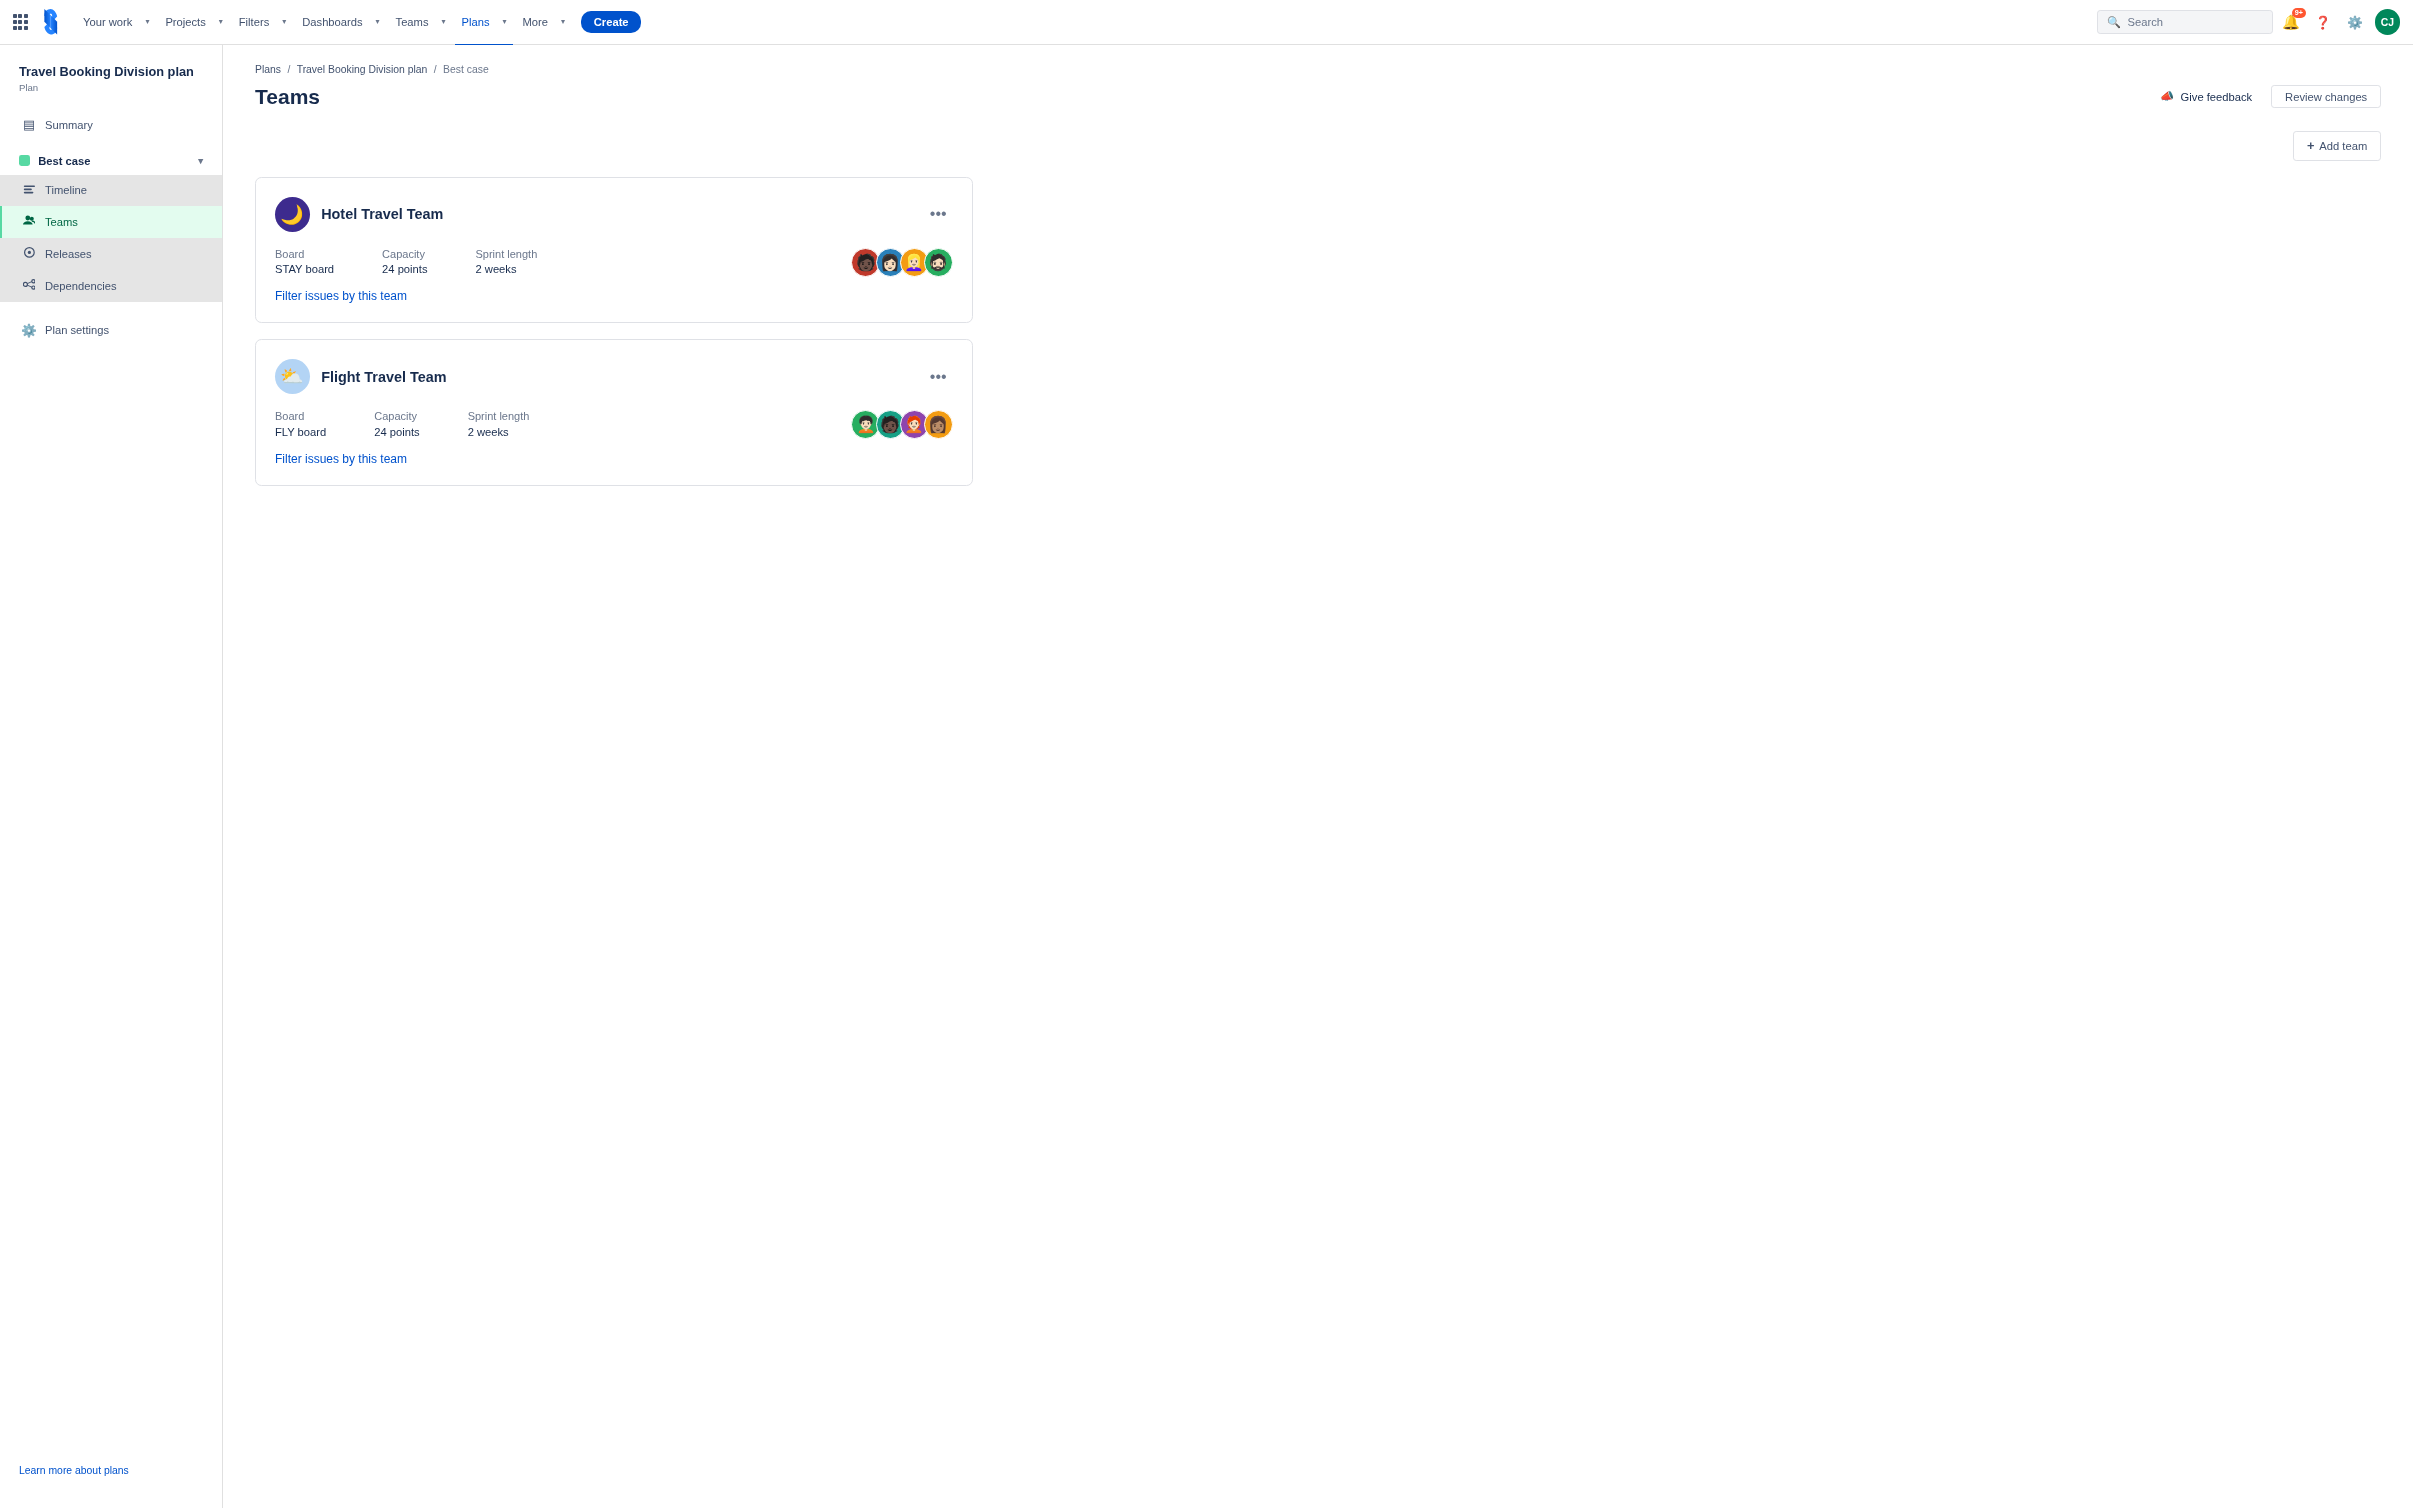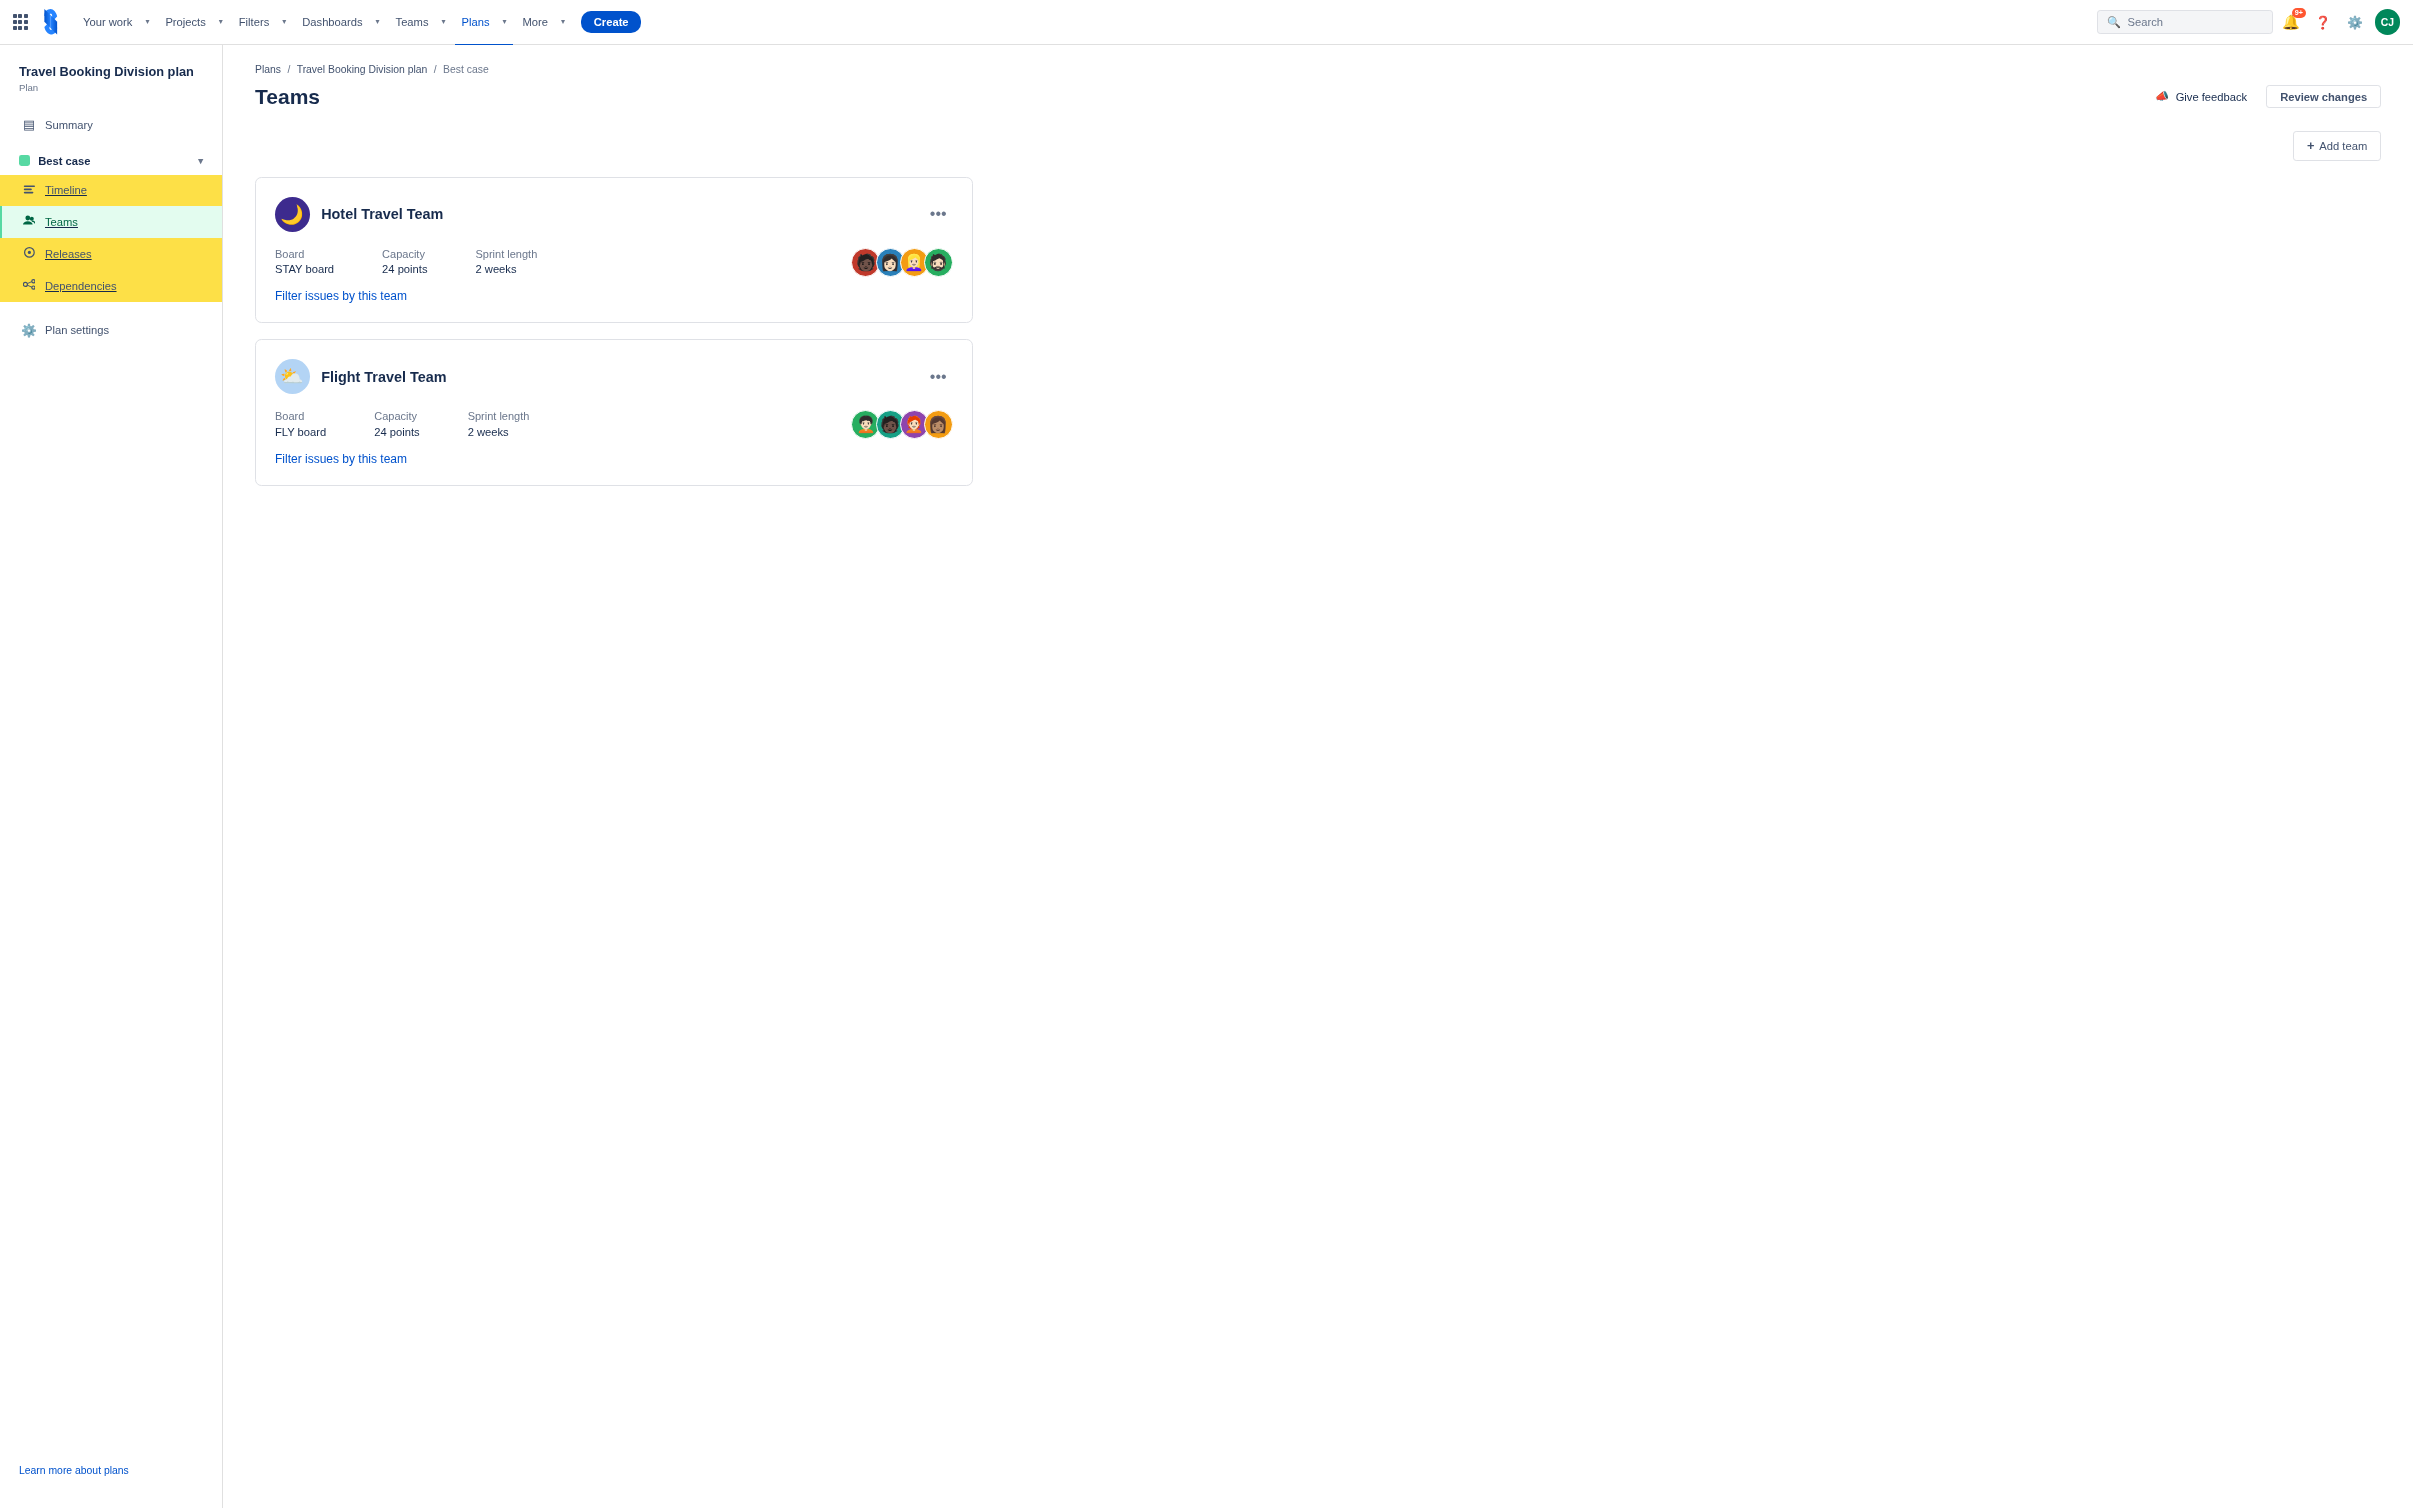--- a/index.html
+++ b/index.html
@@ -81,21 +81,21 @@
     .sidebar-item .item-icon { font-size: 12.8px; width: 16px; text-align: center; }
     .sidebar-section {
       margin-top: 6.4px;
     }
     .sidebar-section-header {
       display: flex; align-items: center; justify-content: space-between;
       padding: 8px 19px; cursor: pointer; color: #172b4d; font-size: 11.2px; font-weight: 600;
     }
     .section-left { display: flex; align-items: center; gap: 8px; }
     .green-dot { width: 11.2px; height: 11.2px; background: #57d9a3; border-radius: 2.4px; }
-    .sub-items { background: #fde047; text-decoration: underline; }
+    .sub-items { background: #e5e5e5; }
     .sidebar-footer { margin-top: auto; padding: 12.8px 19px; }
     .sidebar-footer a { color: #0052cc; font-size: 10.4px; text-decoration: none; }
 
     
     .main { flex: 1; overflow-y: auto; background: #fff; }
     .main-content { padding: 19px 32px; }
 
     
     .breadcrumb {
       display: flex; align-items: center; gap: 6.4px;
@@ -113,21 +113,21 @@
     .page-title { font-size: 21px; font-weight: 700; color: #172b4d; }
     .header-actions { display: flex; align-items: center; gap: 9.6px; }
     .give-feedback-btn {
       display: flex; align-items: center; gap: 6.4px;
       background: none; border: none; cursor: pointer;
       color: #172b4d; font-size: 11.2px; padding: 4.8px 9.6px;
       border-radius: 3.2px;
     }
     .review-changes-btn {
       background: none; border: 0.8px solid #dfe1e6; border-radius: 3.2px;
-      padding: 4.8px 12.8px; font-size: 11.2px; color: #42526e; cursor: pointer; font-weight: bold;
+      padding: 4.8px 12.8px; font-size: 11.2px; color: #42526e; cursor: pointer;
     }
 
     
     .add-team-container { display: flex; justify-content: flex-end; margin-bottom: 16px; }
     .add-team-btn {
       display: flex; align-items: center; gap: 4.8px;
       background: none; border: 0.8px solid #dfe1e6; border-radius: 3.2px;
       padding: 6.4px 12.8px; font-size: 11.2px; color: #42526e; cursor: pointer;
       font-weight: 500;
     }

